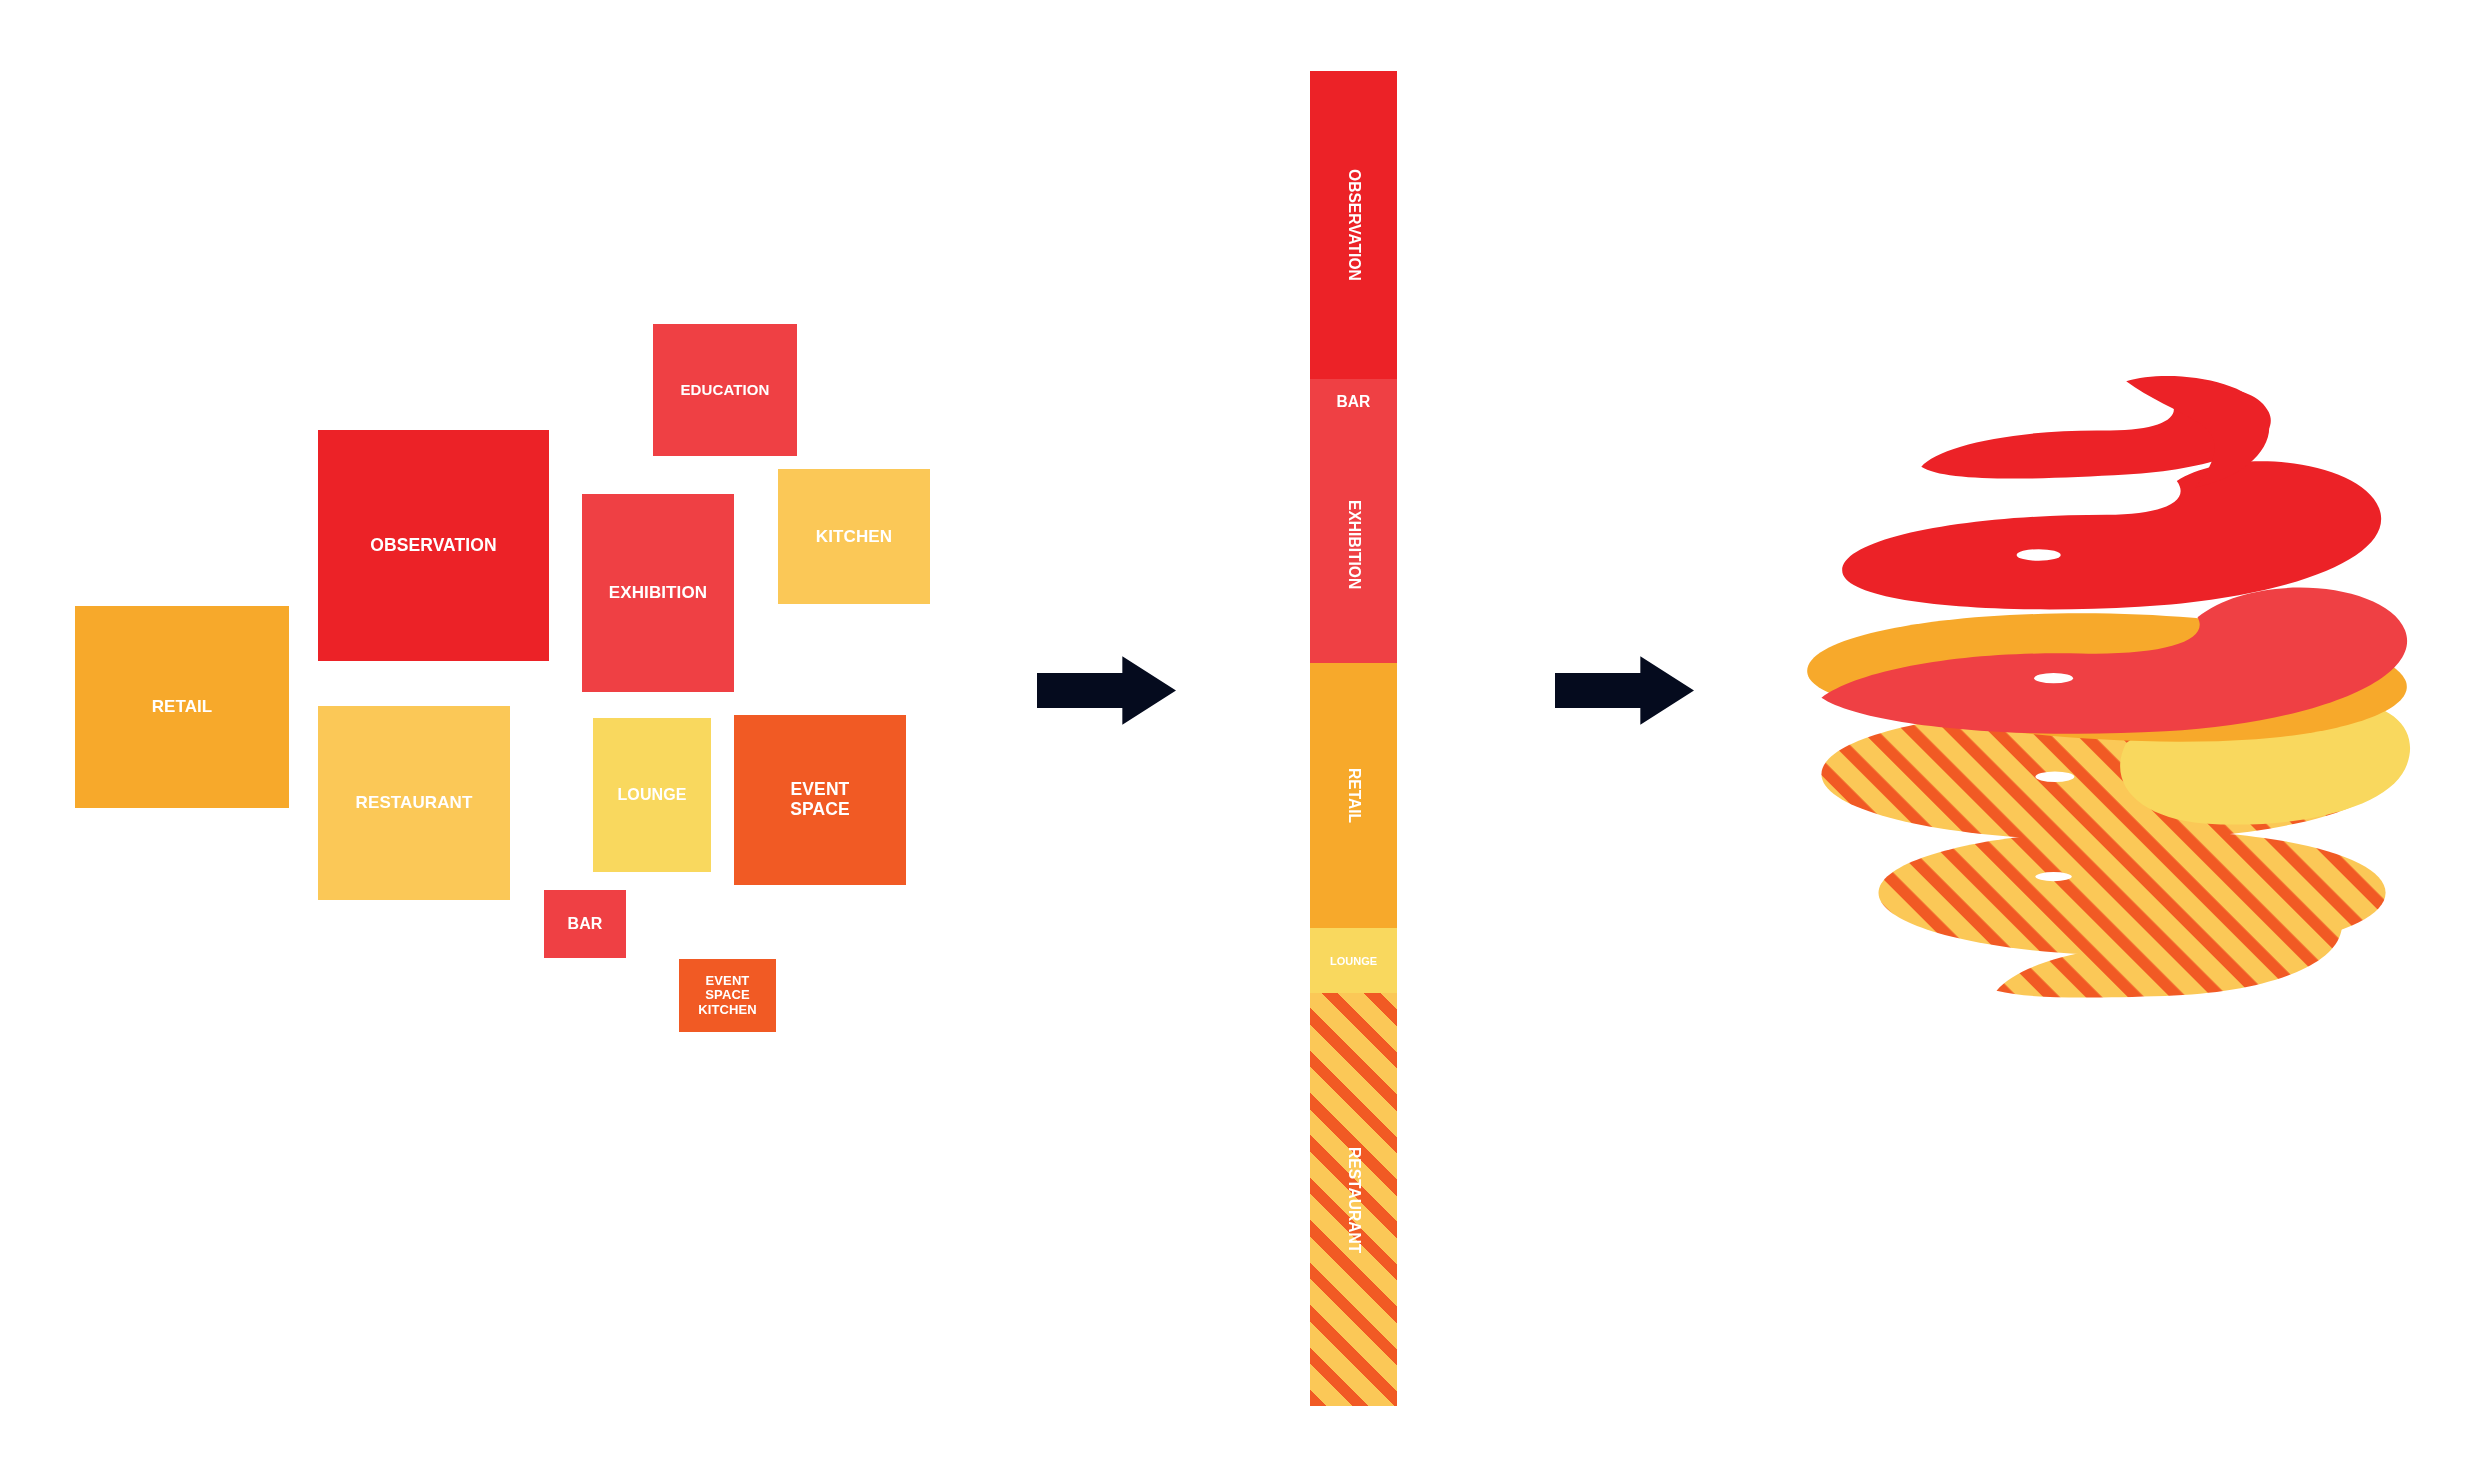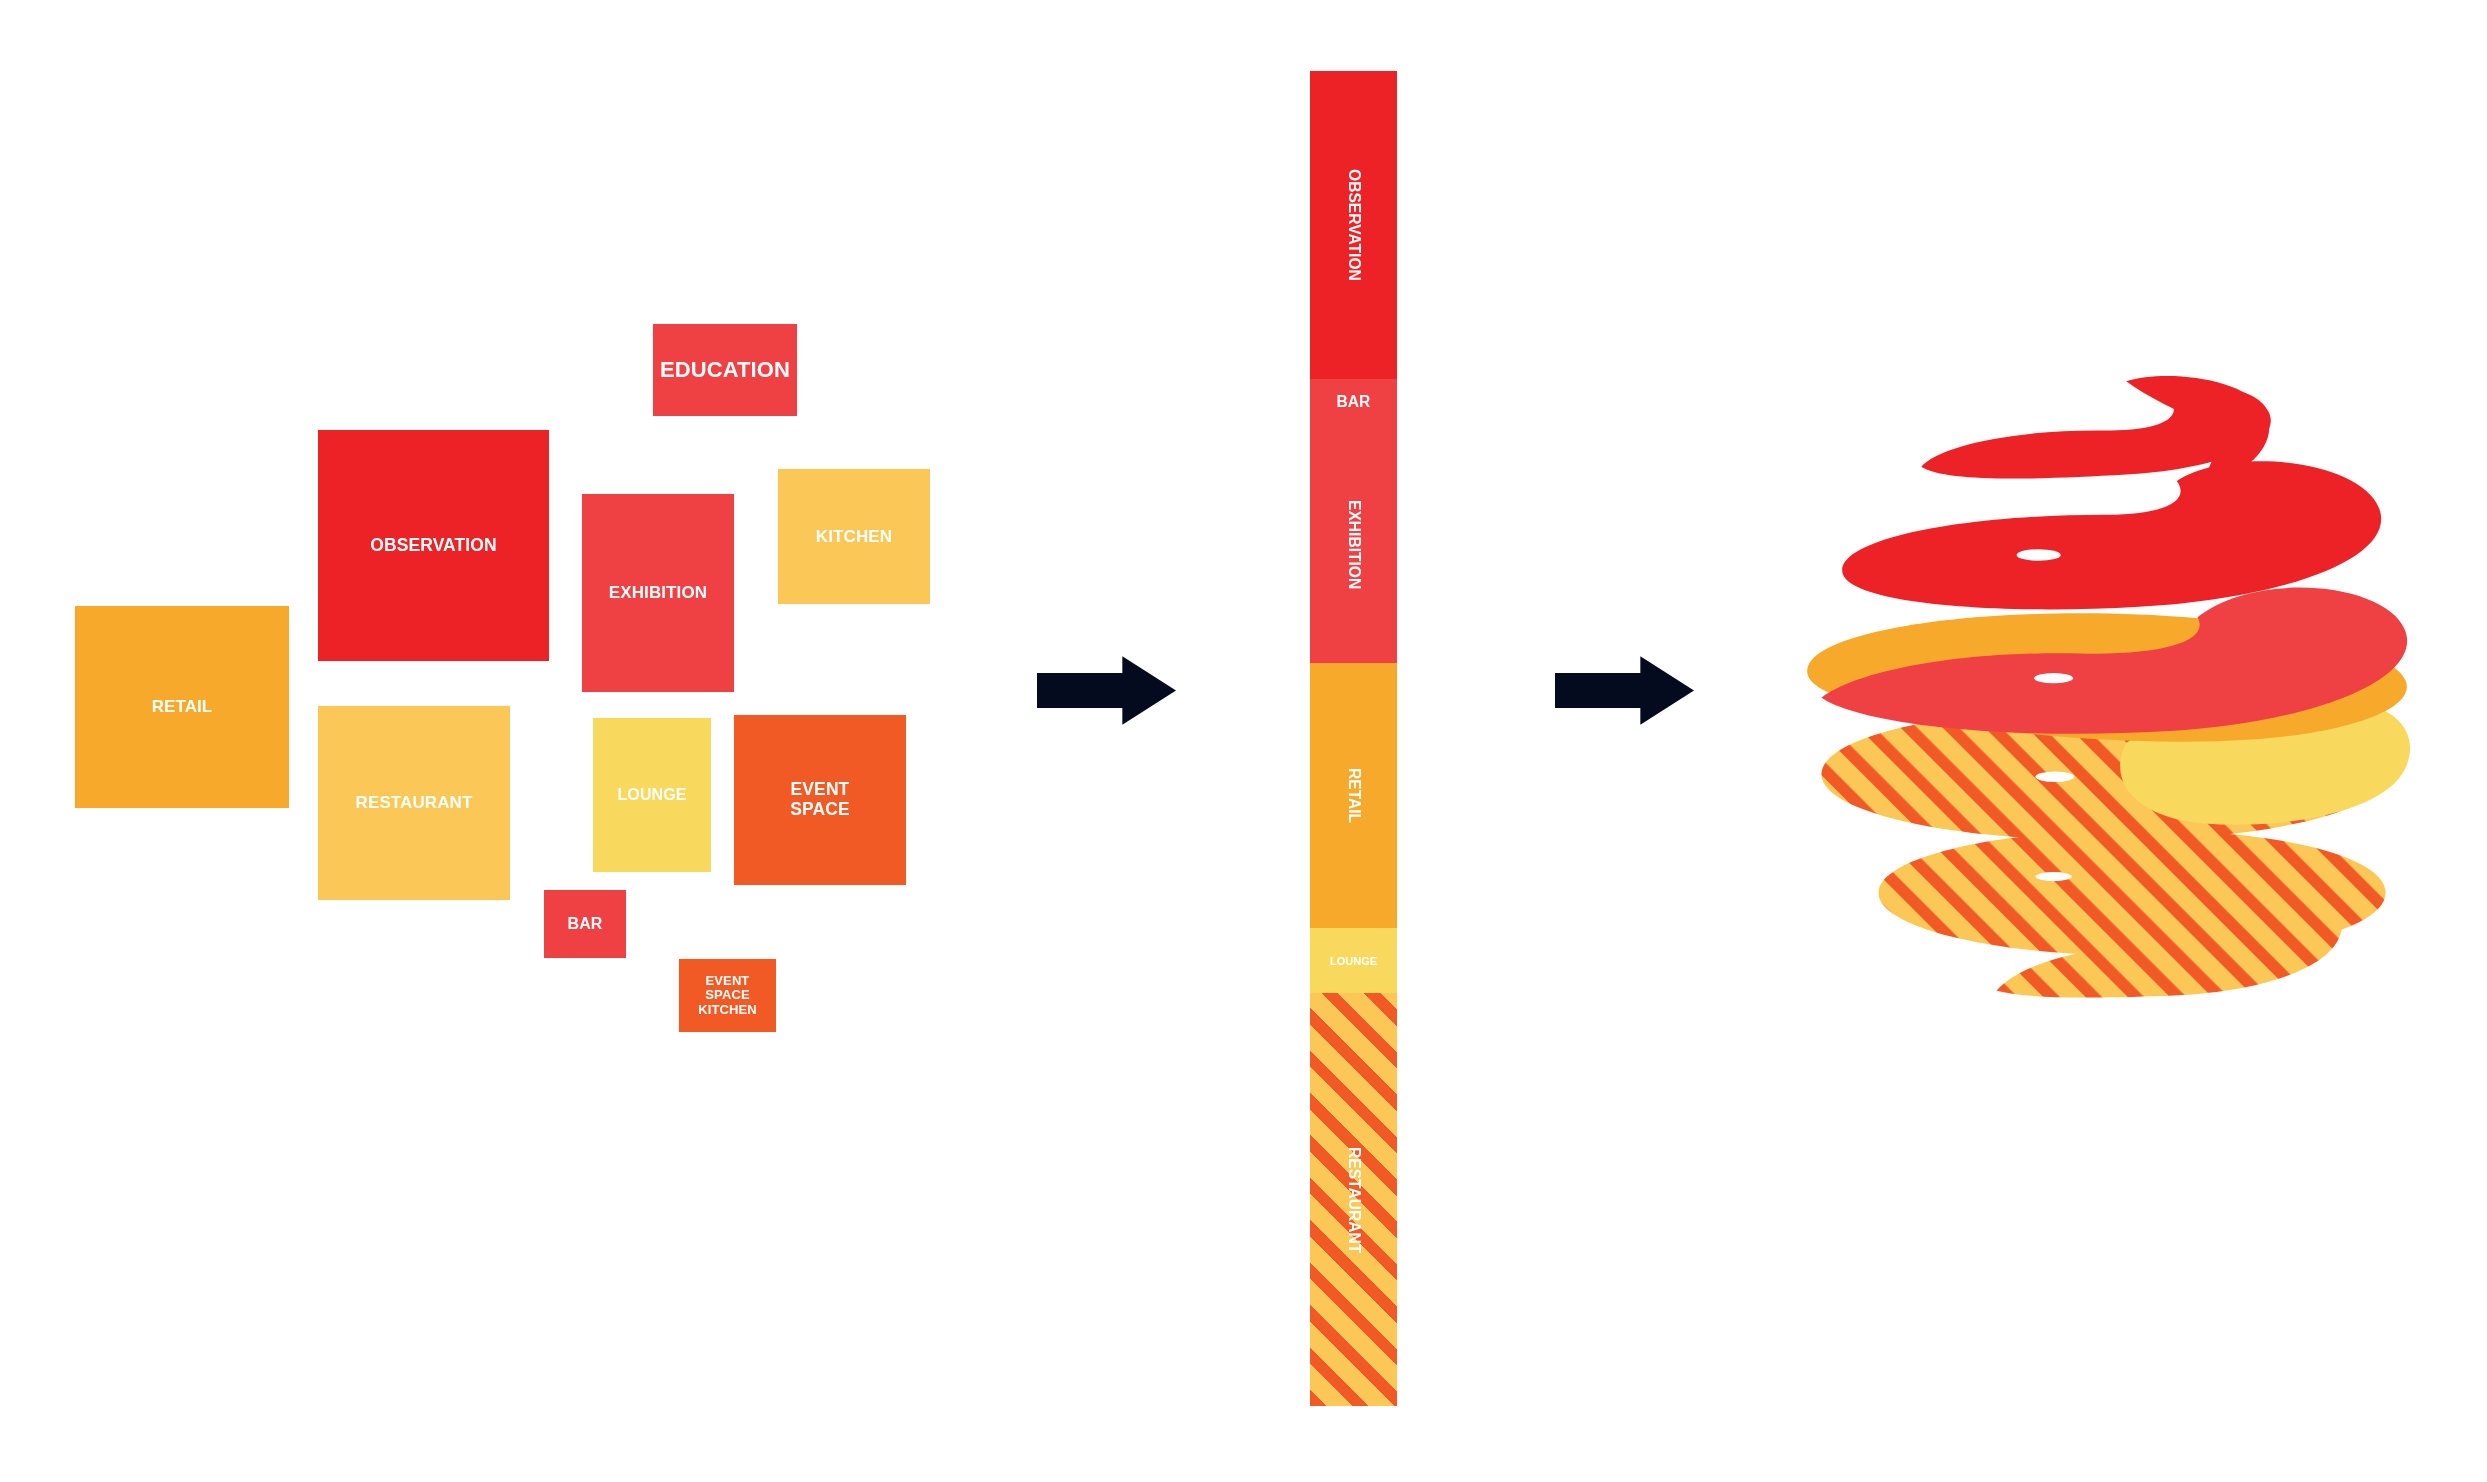--- a/index.html
+++ b/index.html
@@ -48,21 +48,21 @@
 
 <div class="stage">
 
   <div id="blocks-layer">
       <div class="block" style="left: 75px; top: 606px; width: 214px; height: 202px; background: rgb(247, 169, 43); font-size: 17px;">
         <span class="lbl">RETAIL</span>
       </div>
       <div class="block" style="left: 318px; top: 430px; width: 231px; height: 231px; background: rgb(236, 34, 39); font-size: 17.5px;">
         <span class="lbl">OBSERVATION</span>
       </div>
-      <div class="block" style="left: 653px; top: 324px; width: 144px; height: 92px; background: rgb(239, 64, 68); font-size: 22px;">
+      <div class="block" style="left: 653px; top: 324px; width: 144px; height: 132px; background: rgb(239, 64, 68); font-size: 15px;">
         <span class="lbl">EDUCATION</span>
       </div>
       <div class="block" style="left: 582px; top: 494px; width: 152px; height: 198px; background: rgb(239, 64, 68); font-size: 17px;">
         <span class="lbl">EXHIBITION</span>
       </div>
       <div class="block" style="left: 778px; top: 469px; width: 152px; height: 135px; background: rgb(251, 200, 87); font-size: 17px;">
         <span class="lbl">KITCHEN</span>
       </div>
       <div class="block" style="left: 318px; top: 706px; width: 192px; height: 194px; background: rgb(251, 200, 87); font-size: 17px;">
         <span class="lbl">RESTAURANT</span>

